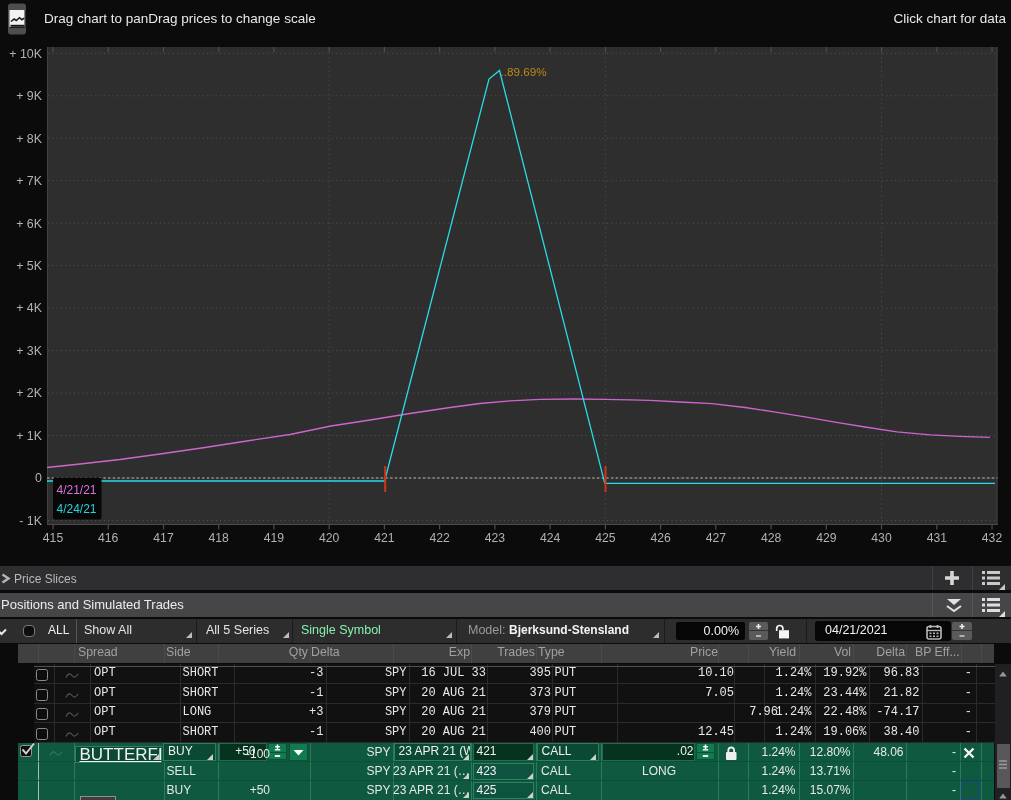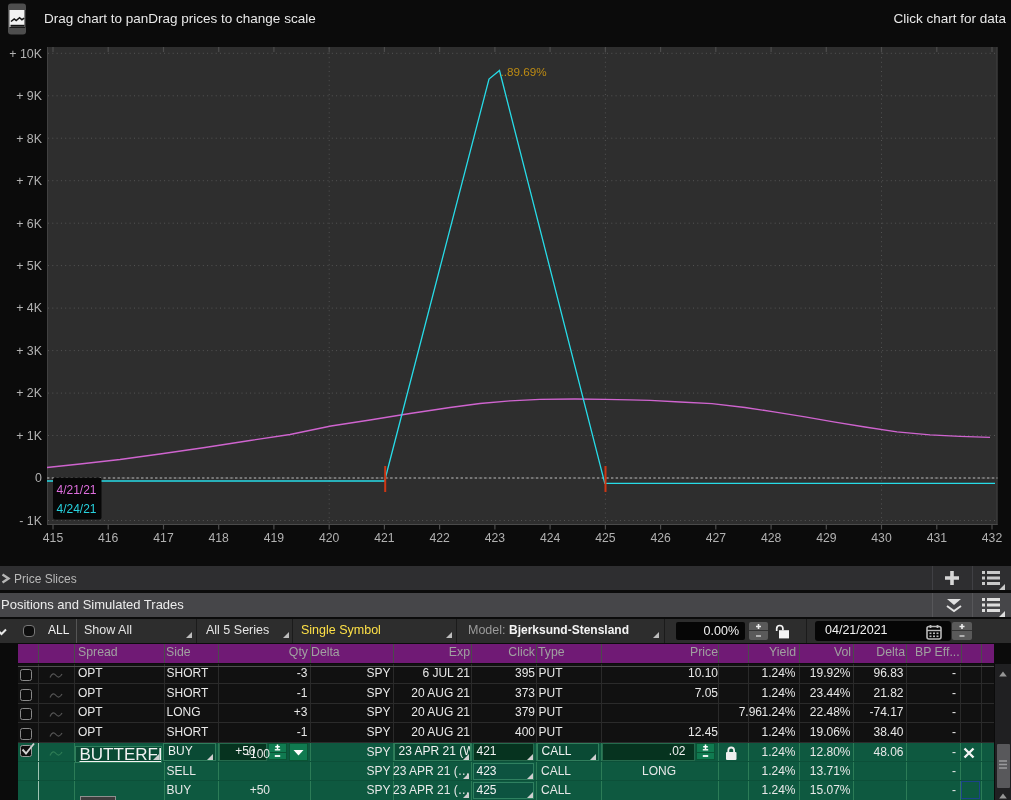--- a/index.html
+++ b/index.html
@@ -168,21 +168,21 @@
       </svg>
   <div class="abs" style="left:23px;top:6px;width:12px;height:12px;border:1px solid #787878;border-radius:4px;background:#0e0e0e;"></div>
   <div class="abs" style="left:48px;top:4.5px;font-size:12px;color:#f0f0f0;">ALL</div>
   <div class="abs" style="left:76px;top:0;width:1px;height:24.5px;background:#555555;"></div>
   <div class="abs" style="left:84px;top:4px;font-size:12.5px;color:#e4e4e4;">Show All</div>
   <div class="corner" style="left:186px;top:13px;border-bottom-color:#bdbdbd;"></div>
   <div class="abs" style="left:196px;top:0;width:1px;height:24.5px;background:#1b1b1b;"></div>
   <div class="abs" style="left:206px;top:4px;font-size:12.5px;color:#e4e4e4;">All 5 Series</div>
   <div class="corner" style="left:283px;top:13px;border-bottom-color:#bdbdbd;"></div>
   <div class="abs" style="left:292px;top:0;width:1px;height:24.5px;background:#1b1b1b;"></div>
-  <div class="abs" style="left:301px;top:4px;font-size:12.5px;color:#fde047;">Single Symbol</div>
+  <div class="abs" style="left:301px;top:4px;font-size:12.5px;color:#86efac;">Single Symbol</div>
   <div class="corner" style="left:446px;top:13px;border-bottom-color:#bdbdbd;"></div>
   <div class="abs" style="left:456px;top:0;width:1px;height:24.5px;background:#1b1b1b;"></div>
   <div class="abs" style="left:468px;top:4px;font-size:12.5px;color:#9b9b9b;">Model: <span style="color:#f4f4f4;font-weight:bold;font-size:12px;">Bjerksund-Stensland</span></div>
   <div class="corner" style="left:653px;top:13px;border-bottom-color:#bdbdbd;"></div>
   <div class="abs" style="left:664px;top:0;width:1px;height:24.5px;background:#1b1b1b;"></div>
   <div class="abs r" style="left:676px;top:3px;width:69px;height:18.5px;background:#060606;border-radius:2px;color:#f2f2f2;font-size:12.5px;line-height:18.5px;padding-right:6px;">0.00%</div>
   <div class="abs" style="left:749px;top:3.5px;width:19px;height:8.5px;background:#5a5a5a;border-radius:2px 2px 0 0;border-bottom:1px solid #333;"></div>
   <div class="abs" style="left:749px;top:12.5px;width:19px;height:8.5px;background:#5a5a5a;border-radius:0 0 2px 2px;"></div>
   <svg width="19" height="19" style="position:absolute;left:749px;top:3.5px">
         <path d="M9.5 2 V7 M7 4.5 H12" stroke="#ededed" stroke-width="1.6"></path>
@@ -209,28 +209,28 @@
         </g>
   </svg>
   <div class="abs" style="left:952px;top:3.5px;width:20px;height:8.5px;background:#5a5a5a;border-radius:2px 2px 0 0;border-bottom:1px solid #333;"></div>
   <div class="abs" style="left:952px;top:12.5px;width:20px;height:8.5px;background:#5a5a5a;border-radius:0 0 2px 2px;"></div>
   <svg width="20" height="19" style="position:absolute;left:952px;top:3.5px">
         <path d="M10 2 V7 M7.5 4.5 H12.5" stroke="#ededed" stroke-width="1.6"></path>
         <path d="M7.5 14 H12.5" stroke="#b9b9b9" stroke-width="1.8"></path>
       </svg>
 </div>
 
-<div class="abs" style="left:0;top:644px;width:994px;height:19px;background:#701a75;">
+<div class="abs" style="left:0;top:644px;width:994px;height:19px;background:#404040;">
   <div class="abs" style="left:0;top:0;width:18px;height:18.5px;background:#0b0b0b;"></div>
   <div class="hcell" style="left:78px;top:-1px;">Spread</div>
   <div class="hcell" style="left:166px;top:-1px;">Side</div>
   <div class="hcell r" style="left:218px;width:90px;top:-1px;">Qty</div>
   <div class="hcell" style="left:311px;top:-1px;">Delta</div>
   <div class="hcell r" style="left:392px;width:78px;top:-1px;">Exp</div>
-  <div class="hcell r" style="left:472px;width:63px;top:-1px;">Click</div>
+  <div class="hcell r" style="left:472px;width:63px;top:-1px;">Trades</div>
   <div class="hcell" style="left:538px;top:-1px;">Type</div>
   <div class="hcell r" style="left:601px;width:117px;top:-1px;">Price</div>
   <div class="hcell r" style="left:749px;width:47px;top:-1px;">Yield</div>
   <div class="hcell r" style="left:799px;width:52px;top:-1px;">Vol</div>
   <div class="hcell r" style="left:853px;width:52px;top:-1px;">Delta</div>
   <div class="hcell" style="left:915px;top:-1px;">BP Eff...</div>
   <div class="vsep" style="left:38px;background:#4b4b4b;"></div>
   <div class="vsep" style="left:74px;background:#4b4b4b;"></div>
   <div class="vsep" style="left:164px;background:#4b4b4b;"></div>
   <div class="vsep" style="left:218px;background:#4b4b4b;"></div>
@@ -241,21 +241,21 @@
   <div class="vsep" style="left:601px;background:#4b4b4b;"></div>
   <div class="vsep" style="left:718px;background:#4b4b4b;"></div>
   <div class="vsep" style="left:748px;background:#4b4b4b;"></div>
   <div class="vsep" style="left:799px;background:#4b4b4b;"></div>
   <div class="vsep" style="left:853px;background:#4b4b4b;"></div>
   <div class="vsep" style="left:906px;background:#4b4b4b;"></div>
   <div class="vsep" style="left:961px;background:#4b4b4b;"></div>
   <div class="vsep" style="left:981px;background:#4b4b4b;"></div>
 </div>
 
-<div class="abs" style="left:0;top:664px;width:994px;height:78.5px;background:#111111;">
+<div class="abs" style="left:16px;top:664px;width:994px;height:78.5px;background:#111111;font-family:Liberation Mono, monospace;">
 <div class="vsep" style="left:38px;background:#2a2a2a;"></div>
 <div class="vsep" style="left:74px;background:#2a2a2a;"></div>
 <div class="vsep" style="left:164px;background:#2a2a2a;"></div>
 <div class="vsep" style="left:218px;background:#2a2a2a;"></div>
 <div class="vsep" style="left:309.5px;background:#2a2a2a;"></div>
 <div class="vsep" style="left:393px;background:#2a2a2a;"></div>
 <div class="vsep" style="left:471px;background:#2a2a2a;"></div>
 <div class="vsep" style="left:536px;background:#2a2a2a;"></div>
 <div class="vsep" style="left:601px;background:#2a2a2a;"></div>
 <div class="vsep" style="left:718px;background:#2a2a2a;"></div>
@@ -270,21 +270,21 @@
 <div class="abs" style="left:0;top:58.3px;width:994px;height:1px;background:#2b2b2b;"></div>
 <div class="abs" style="left:0;top:77.9px;width:994px;height:1px;background:#2b2b2b;"></div>
 <div class="abs" style="left:19.5px;top:5.0px;width:12px;height:12px;border:1px solid #8a8a8a;border-radius:2.5px;background:#0d0d0d;"></div>
 <svg width="14" height="9" style="position:absolute;left:49px;top:7.0px">
         <path d="M1 6.5 C3 2 5 2 7 4.5 C9 7 11 6.5 13 3" fill="none" stroke="#565656" stroke-width="1.2"></path>
       </svg>
 <div class="cell" style="left:78px;top:0.0px;">OPT</div>
 <div class="cell" style="left:166.5px;top:0.0px;">SHORT</div>
 <div class="cell r" style="left:218px;width:89.5px;top:0.0px;">-3</div>
 <div class="cell r" style="left:309px;width:81.5px;top:0.0px;">SPY</div>
-<div class="cell r" style="left:392px;width:78px;top:0.0px;">6 JUL 21</div>
+<div class="cell r" style="left:392px;width:78px;top:0.0px;">16 JUL 33</div>
 <div class="cell r" style="left:472px;width:63px;top:0.0px;">395</div>
 <div class="cell" style="left:538.5px;top:0.0px;">PUT</div>
 <div class="cell r" style="left:601px;width:117px;top:0.0px;">10.10</div>
 <div class="cell r" style="left:749px;width:46.5px;top:0.0px;">1.24%</div>
 <div class="cell r" style="left:799.5px;width:51px;top:0.0px;">19.92%</div>
 <div class="cell r" style="left:853.5px;width:50px;top:0.0px;">96.83</div>
 <div class="cell r" style="left:906.5px;width:49.5px;top:0.0px;">-</div>
 <div class="abs" style="left:19.5px;top:24.6px;width:12px;height:12px;border:1px solid #8a8a8a;border-radius:2.5px;background:#0d0d0d;"></div>
 <svg width="14" height="9" style="position:absolute;left:49px;top:26.6px">
         <path d="M1 6.5 C3 2 5 2 7 4.5 C9 7 11 6.5 13 3" fill="none" stroke="#565656" stroke-width="1.2"></path>
@@ -380,21 +380,21 @@
 <svg width="19" height="18" style="position:absolute;left:288.5px;top:0.5px">
         <path d="M4.5 7 H14.5 L9.5 12.5 Z" fill="#fff"></path>
       </svg>
 <div class="cell r" style="left:309px;width:81.5px;top:0;">SPY</div>
 <div class="gbox" style="left:393.5px;top:0.5px;width:77.5px;height:17.5px;">23 APR 21 (W</div>
 <div class="corner" style="left:463px;top:11.5px;"></div>
 <div class="ginput" style="left:472.5px;top:0.5px;width:61px;height:17.5px;padding-left:3px;">421</div>
 <div class="corner" style="left:526.5px;top:11.5px;"></div>
 <div class="gbox" style="left:536.5px;top:0.5px;width:62.5px;height:17.5px;">CALL</div>
 <div class="corner" style="left:590px;top:11.5px;"></div>
-<div class="ginput r" style="left:601.5px;top:0.5px;width:93px;height:17.5px;padding-right:8px;">.02</div>
+<div class="ginput r" style="left:601.5px;top:0.5px;width:93px;height:17.5px;">.02</div>
 <div class="gbtn" style="left:696px;top:0.5px;width:19px;height:8.8px;border-bottom:none;"></div>
 <div class="gbtn" style="left:696px;top:9.3px;width:19px;height:8.7px;border-top:1px solid #0a5434;"></div>
 <svg width="19" height="18" style="position:absolute;left:696px;top:0.5px">
         <path d="M9.5 1.5 V6 M7.2 3.7 H11.8" stroke="#fff" stroke-width="1.5"></path>
         <path d="M6.8 6.8 H12.2" stroke="#fff" stroke-width="1.4"></path>
         <path d="M6.8 13 H12.2" stroke="#fff" stroke-width="1.8"></path>
       </svg>
 <svg width="15" height="15" style="position:absolute;left:724px;top:3.5px">
         <rect x="2" y="6" width="10.5" height="8" rx="1" fill="#efefef"></rect>
         <path d="M4.3 6 V4.4 a2.9 2.9 0 0 1 5.8 0 V6" fill="none" stroke="#efefef" stroke-width="1.8"></path>

